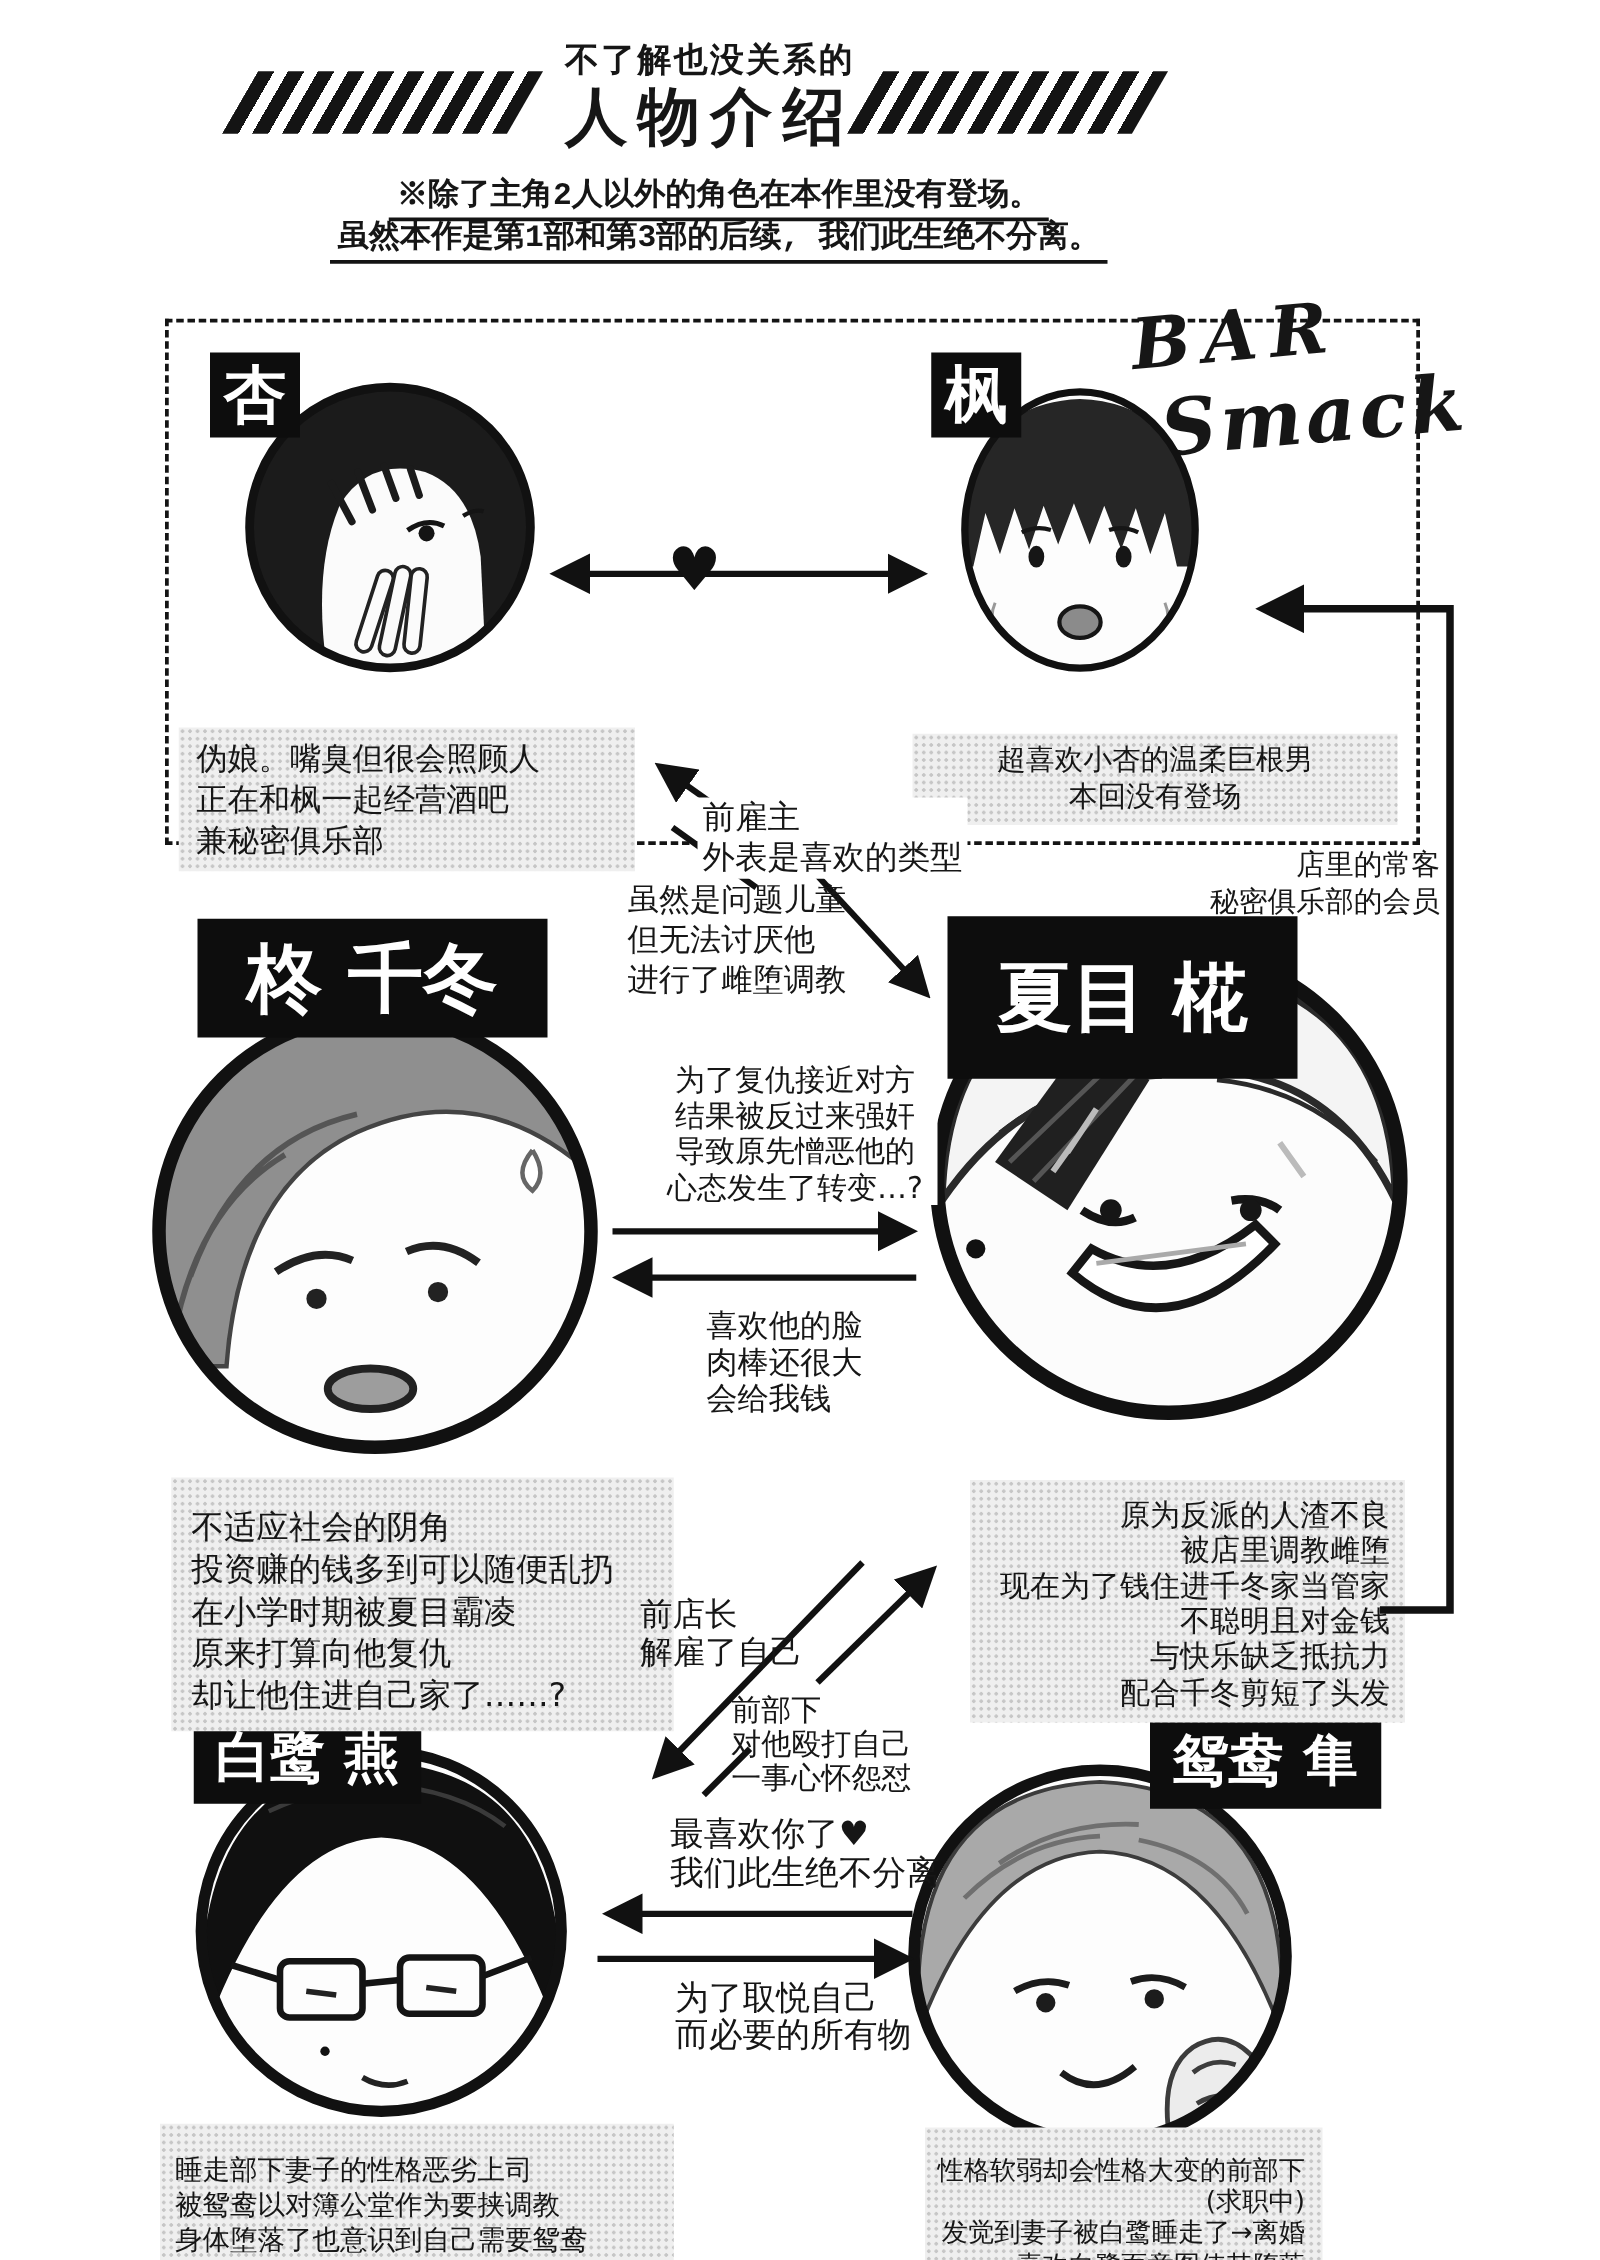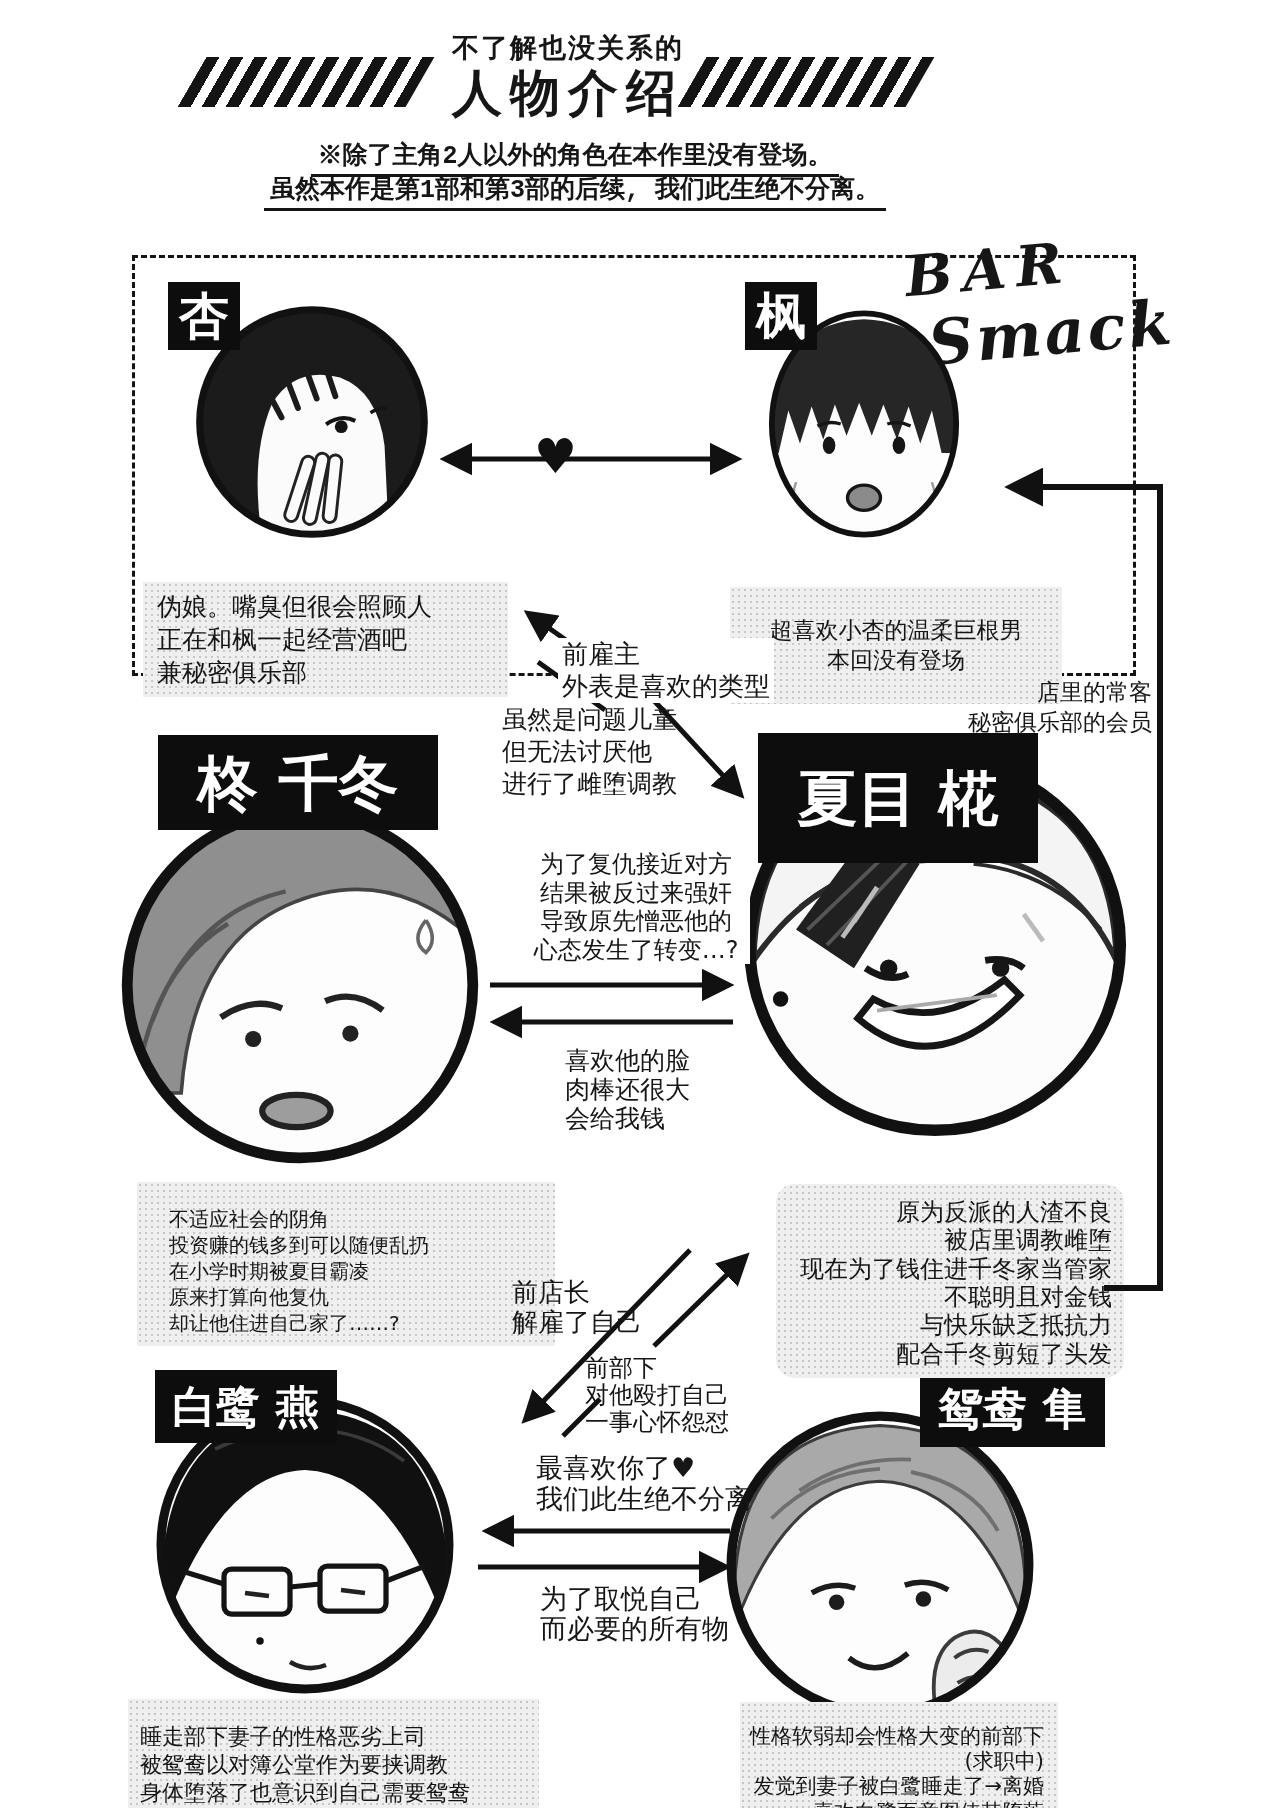--- a/index.html
+++ b/index.html
@@ -193,28 +193,28 @@
   <div class="abs namebox" style="left:168px;top:282px;width:72px;height:68px;font-size:50px;">杏</div>
   <div class="abs namebox" style="left:745px;top:282px;width:72px;height:68px;font-size:50px;">枫</div>
   <div class="abs namebox" style="left:158px;top:735px;width:280px;height:95px;font-size:60px;">柊 千冬</div>
   <div class="abs namebox" style="left:758px;top:733px;width:280px;height:130px;font-size:60px;">夏目 椛</div>
   <div class="abs namebox" style="left:155px;top:1370px;width:182px;height:73px;font-size:44px;">白鹭 燕</div>
   <div class="abs namebox" style="left:920px;top:1370px;width:185px;height:77px;font-size:44px;">鸳鸯 隼</div>
 
   <div class="abs halftone desc ml" style="left:143px;top:538px;width:345px;padding:8px 6px 8px 14px;font-size:25px;">伪娘。嘴臭但很会照顾人
 正在和枫一起经营酒吧
 兼秘密俱乐部</div>
-  <div class="abs halftone desc ml" style="left:730px;top:543px;width:332px;padding:28px 0;font-size:23px;text-align:center;">超喜欢小杏的温柔巨根男
+  <div class="abs halftone desc ml" style="left:730px;top:543px;width:388px;padding:6px 0;font-size:23px;text-align:center;">超喜欢小杏的温柔巨根男
 本回没有登场</div>
-  <div class="abs halftone desc ml" style="left:137px;top:1138px;width:380px;padding:24px 6px 10px 32px;font-size:20px;line-height:1.3;">不适应社会的阴角
+  <div class="abs halftone desc ml" style="left:137px;top:1138px;width:380px;padding:24px 6px 10px 16px;font-size:26px;line-height:1.3;">不适应社会的阴角
 投资赚的钱多到可以随便乱扔
 在小学时期被夏目霸凌
 原来打算向他复仇
 却让他住进自己家了……?</div>
-  <div class="abs halftone desc ml" style="left:776px;top:1140px;width:330px;padding:14px 12px 10px 6px;font-size:24px;line-height:1.18;text-align:right;border-radius:19px;">原为反派的人渣不良
+  <div class="abs halftone desc ml" style="left:776px;top:1140px;width:330px;padding:14px 12px 10px 6px;font-size:24px;line-height:1.18;text-align:right;">原为反派的人渣不良
 被店里调教雌堕
 现在为了钱住进千冬家当管家
 不聪明且对金钱
 与快乐缺乏抵抗力
 配合千冬剪短了头发</div>
   <div class="abs halftone desc ml" style="left:128px;top:1655px;width:395px;padding:24px 4px 8px 12px;font-size:22px;line-height:1.27;">睡走部下妻子的性格恶劣上司
 被鸳鸯以对簿公堂作为要挟调教
 身体堕落了也意识到自己需要鸳鸯
 却仍未察觉到自己的真正的心意</div>
   <div class="abs halftone desc ml" style="left:740px;top:1658px;width:300px;padding:22px 14px 8px 4px;font-size:21px;line-height:1.2;text-align:right;">性格软弱却会性格大变的前部下(求职中)

